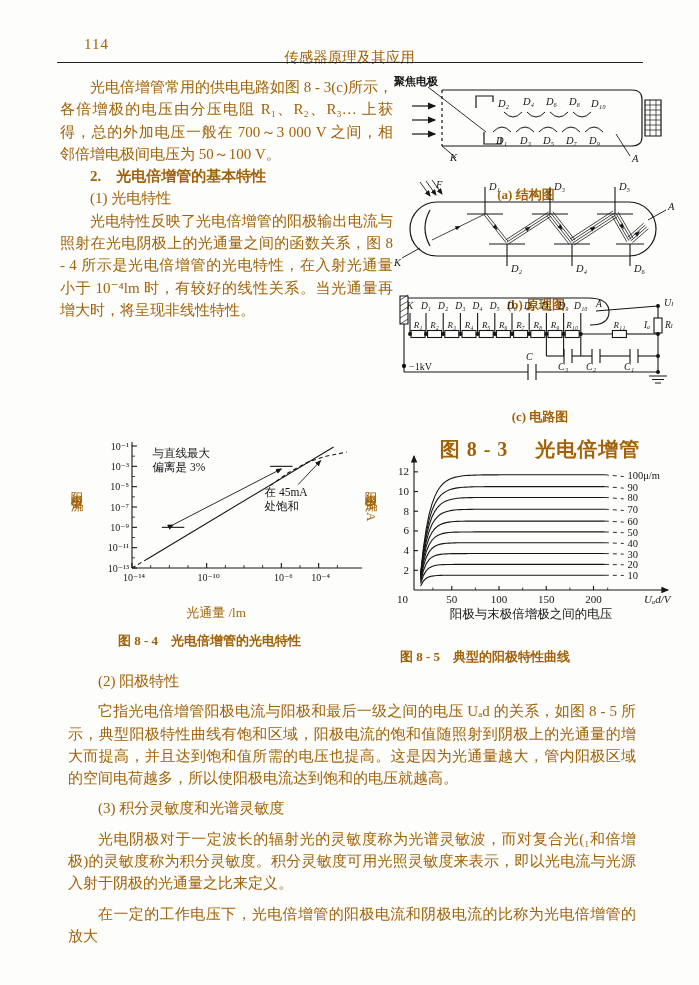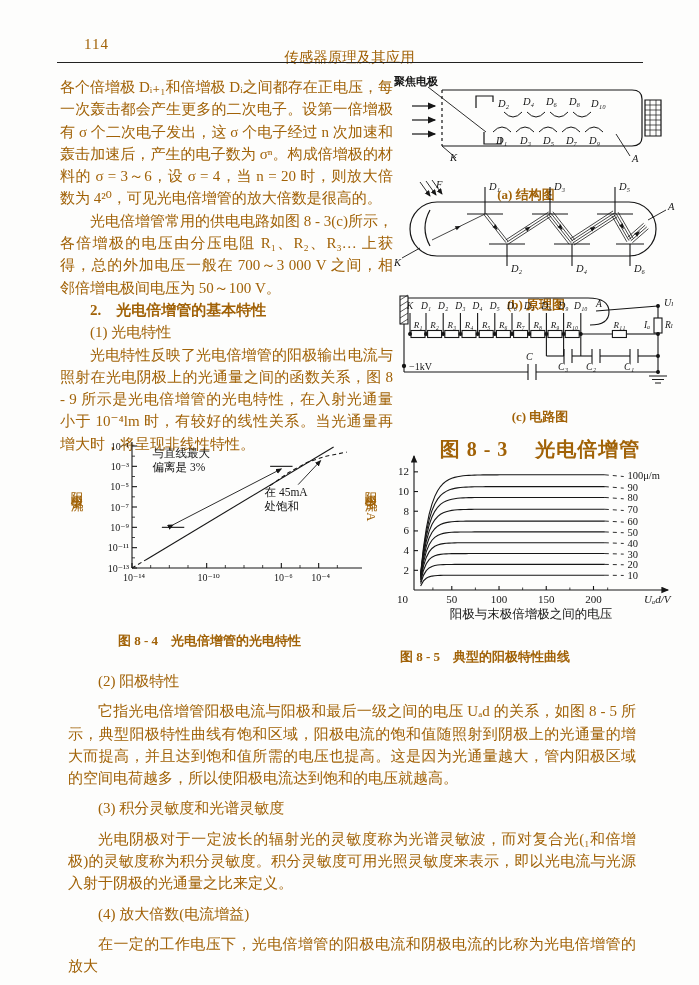--- a/index.html
+++ b/index.html
@@ -27,25 +27,24 @@
 </head>
 <body>
 
 <div class="page">
 
   <div class="hdr-num">114</div>
   <div class="hdr-title">传感器原理及其应用</div>
   <div class="hdr-rule"></div>
 
   <div class="colL">
-    <p>各个倍增极 Dᵢ₊₁和倍增极 Dᵢ之间都存在正电压，每一次轰击都会产生更多的二次电子。设第一倍增极有 σ 个二次电子发出，这 σ 个电子经过 n 次加速和轰击加速后，产生的电子数为 σⁿ。构成倍增极的材料的 σ = 3～6，设 σ = 4，当 n = 20 时，则放大倍数为 4²⁰，可见光电倍增管的放大倍数是很高的。</p>
     <p class="ind">光电倍增管常用的供电电路如图 8 - 3(c)所示，各倍增极的电压由分压电阻 R₁、R₂、R₃… 上获得，总的外加电压一般在 700～3 000 V 之间，相邻倍增电极间电压为 50～100 V。</p>
     <p class="ind bold">2.　光电倍增管的基本特性</p>
     <p class="ind">(1) 光电特性</p>
-    <p class="ind">光电特性反映了光电倍增管的阳极输出电流与照射在光电阴极上的光通量之间的函数关系，图 8 - 9 所示是光电倍增管的光电特性，在入射光通量小于 10⁻⁴lm 时，有较好的线性关系。当光通量再增大时，将呈现非线性特性。</p>
+    <p class="ind">光电特性反映了光电倍增管的阳极输出电流与照射在光电阴极上的光通量之间的函数关系，图 8 - 4 所示是光电倍增管的光电特性，在入射光通量小于 10⁻⁴lm 时，有较好的线性关系。当光通量再增大时，将呈现非线性特性。</p>
   </div>
 
   <div class="figwrap" style="left:380px;top:74px;width:292px;">
     <svg width="292" height="90" viewBox="0 0 292 90">
       <defs>
         <marker id="arwA" markerWidth="8" markerHeight="8" refX="6" refY="3" orient="auto">
           <path d="M0,0 L7,3 L0,6 Z" fill="#161616"></path>
         </marker>
       </defs>
       <g stroke="#161616" stroke-width="1.2" fill="none">
@@ -349,20 +348,21 @@
         <defs>
           <marker id="arw84" markerWidth="8" markerHeight="8" refX="6" refY="3" orient="auto">
             <path d="M0,0 L7,3 L0,6 Z" fill="#161616"></path>
           </marker>
         </defs>
         <text x="68.53333333333333" y="17.183333333333337" font-size="11.5" fill="#161616">与直线最大</text>
         <text x="68.53333333333333" y="31.183333333333337" font-size="11.5" fill="#161616">偏离是 3%</text>
         <text x="180.53333333333333" y="55.81666666666666" font-size="11.5" fill="#161616">在 45mA</text>
         <text x="180.53333333333333" y="69.81666666666666" font-size="11.5" fill="#161616">处饱和</text>
       </svg>
+    <div style="text-align:center;font-size:13px;margin-top:0px;">光通量 /lm</div>
   </div>
   <div class="chartcap" style="left:118px;top:632px;">图 8 - 4　光电倍增管的光电特性</div>
 
   <div class="figwrap" style="left:362px;top:452px;width:330px;">
     <div class="vlabel" style="left:0px;top:30px;">阳极电流 /mA</div>
     <svg id="svg85" width="312" height="172" viewBox="0 0 312 172" style="margin-left:16px;">
         <g stroke="#161616" stroke-width="1.1" fill="none">
           <line x1="36" y1="138" x2="36" y2="4" marker-end="url(#arw85)"></line>
           <line x1="36" y1="138" x2="290" y2="138" marker-end="url(#arw85)"></line>
           <line x1="36" y1="118.3076923076923" x2="40" y2="118.3076923076923"></line>
@@ -431,17 +431,16 @@
         <text x="249.49787234042552" y="127.23076923076923" font-size="10.5" fill="#161616">10</text>
       </svg>
   </div>
   <div class="chartcap" style="left:400px;top:608px;margin-top:40px;">图 8 - 5　典型的阳极特性曲线</div>
 
   <div class="botsec">
     <p class="ind">(2) 阳极特性</p>
     <p class="ind">它指光电倍增管阳极电流与阳极和最后一级之间的电压 Uₐd 的关系，如图 8 - 5 所示，典型阳极特性曲线有饱和区域，阳极电流的饱和值随照射到阴极上的光通量的增大而提高，并且达到饱和值所需的电压也提高。这是因为光通量越大，管内阳极区域的空间电荷越多，所以使阳极电流达到饱和的电压就越高。</p>
     <p class="ind">(3) 积分灵敏度和光谱灵敏度</p>
     <p class="ind">光电阴极对于一定波长的辐射光的灵敏度称为光谱灵敏波，而对复合光(₁和倍增极)的灵敏度称为积分灵敏度。积分灵敏度可用光照灵敏度来表示，即以光电流与光源入射于阴极的光通量之比来定义。</p>
-    <p class="ind">(4) 放大倍数(电流增益)</p>
     <p class="ind">在一定的工作电压下，光电倍增管的阳极电流和阴极电流的比称为光电倍增管的放大</p>
   </div>
 
 </div>
 
 </body></html>

